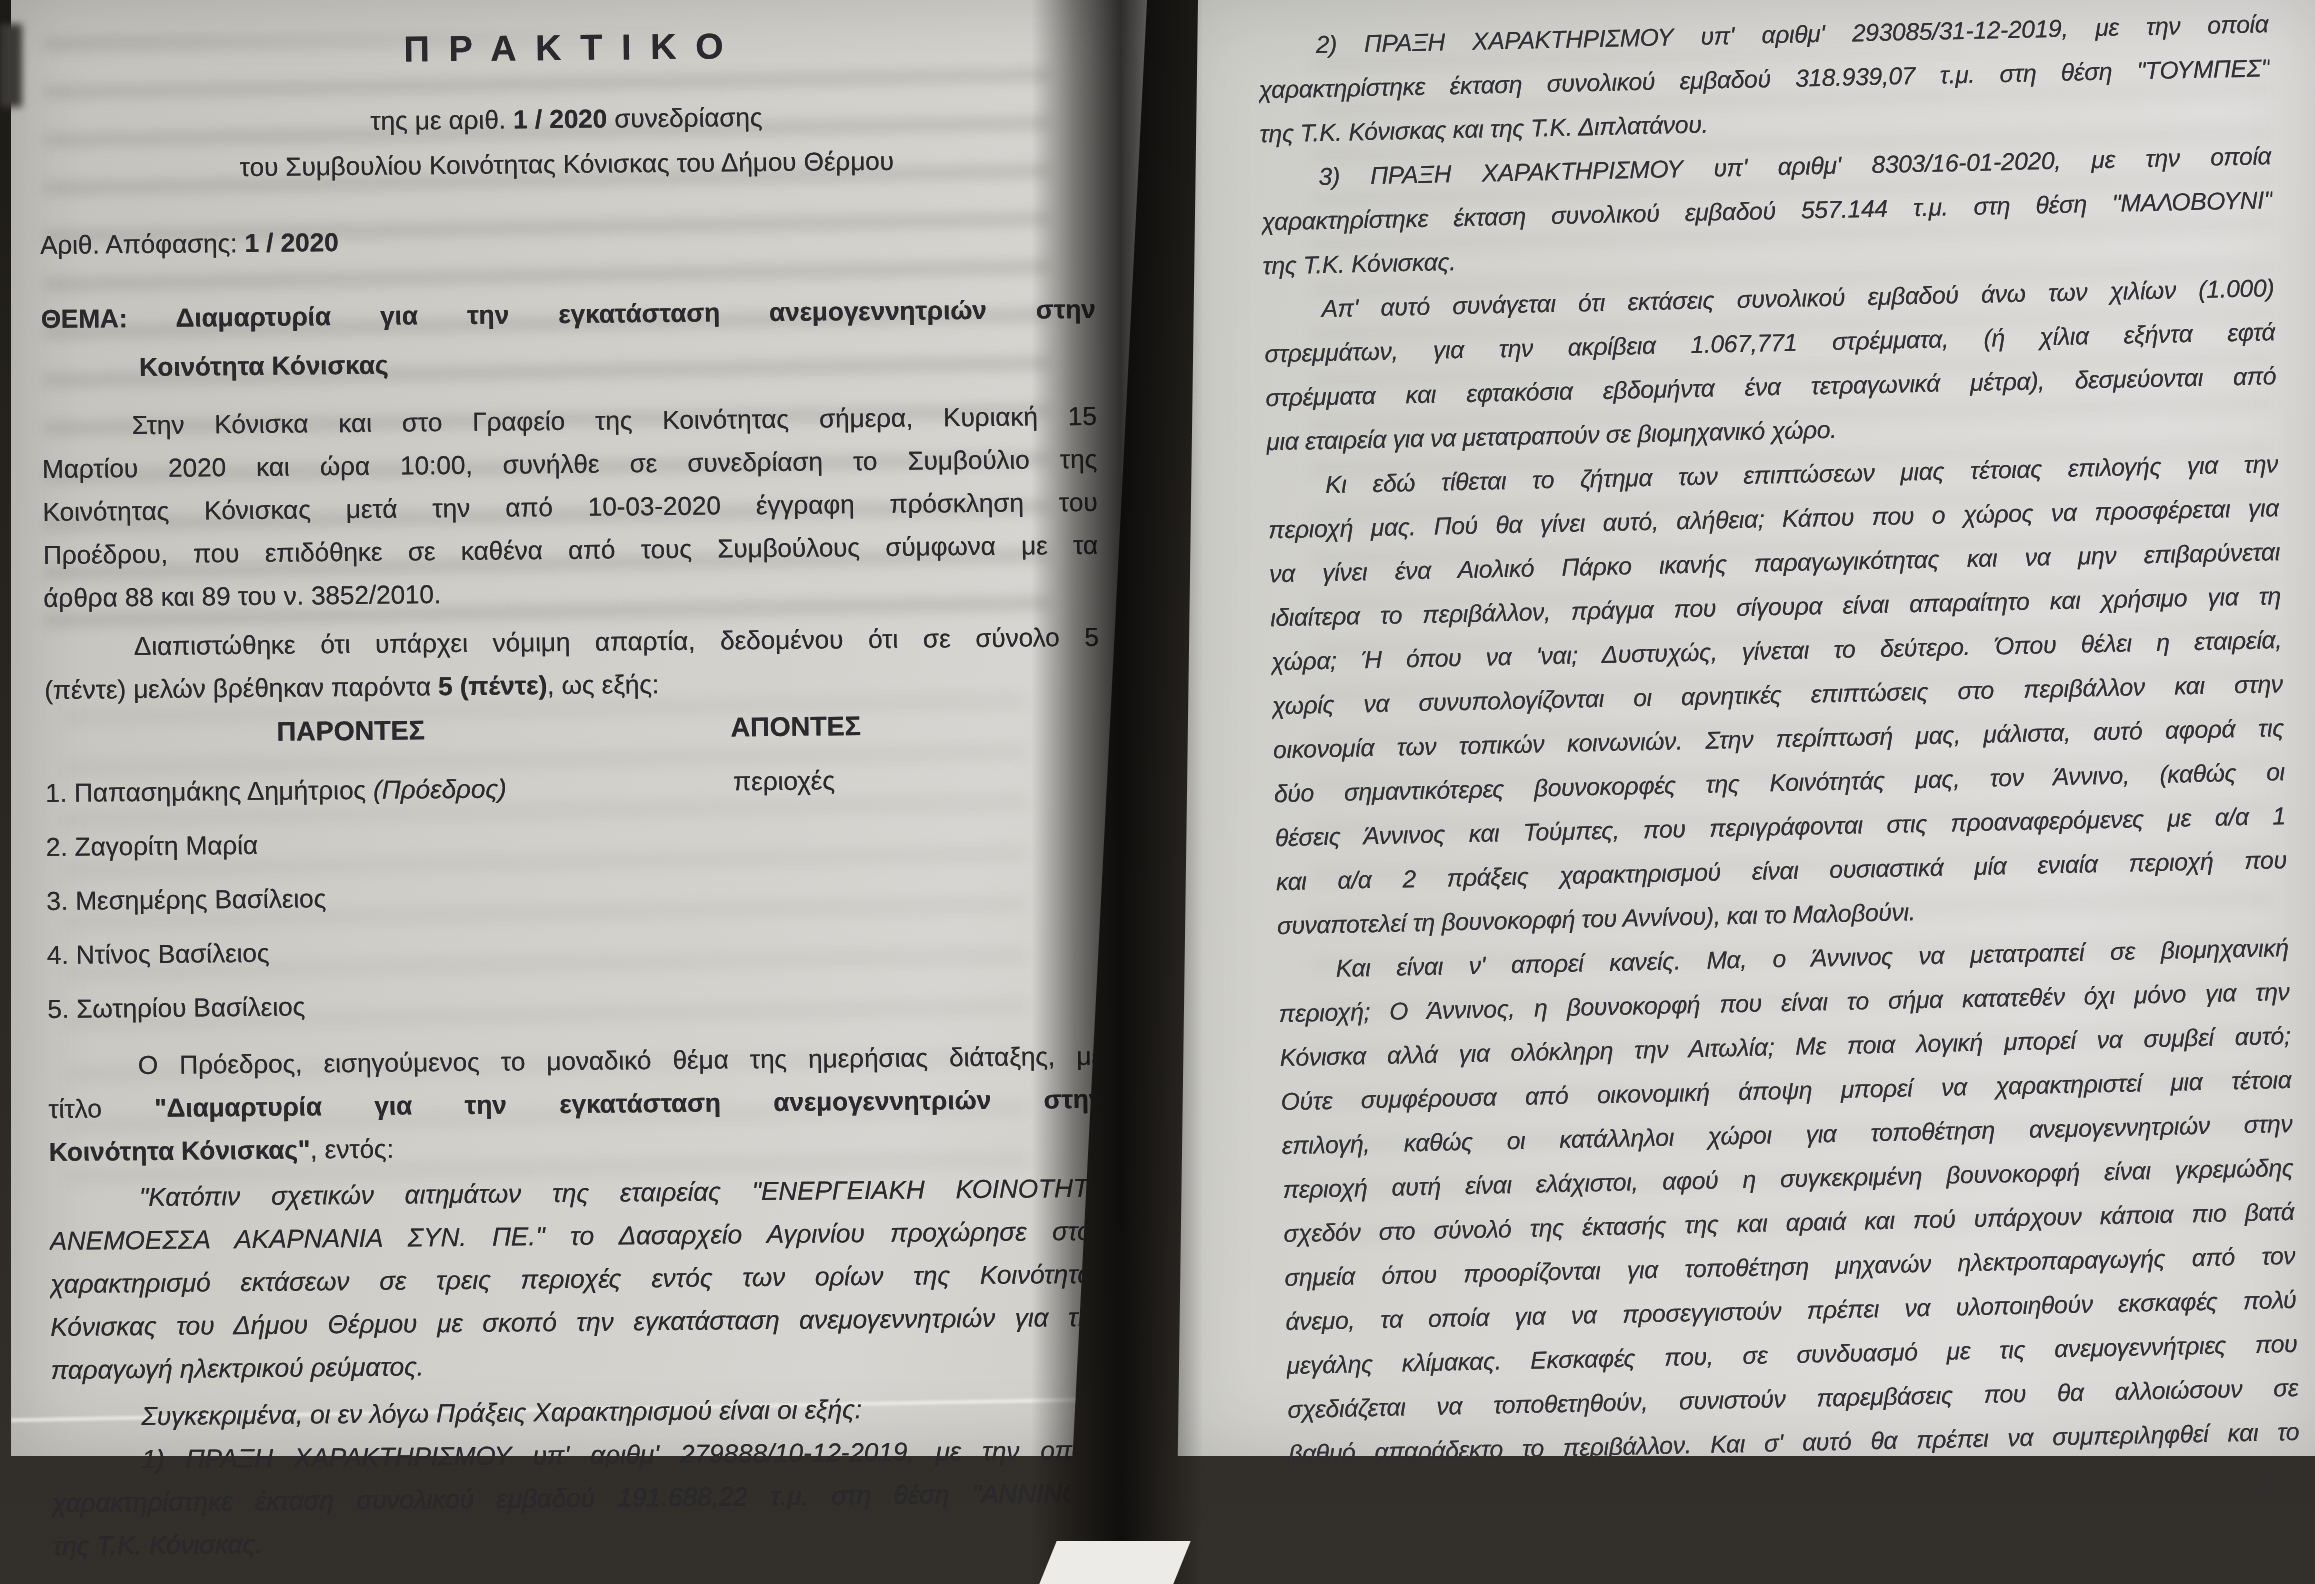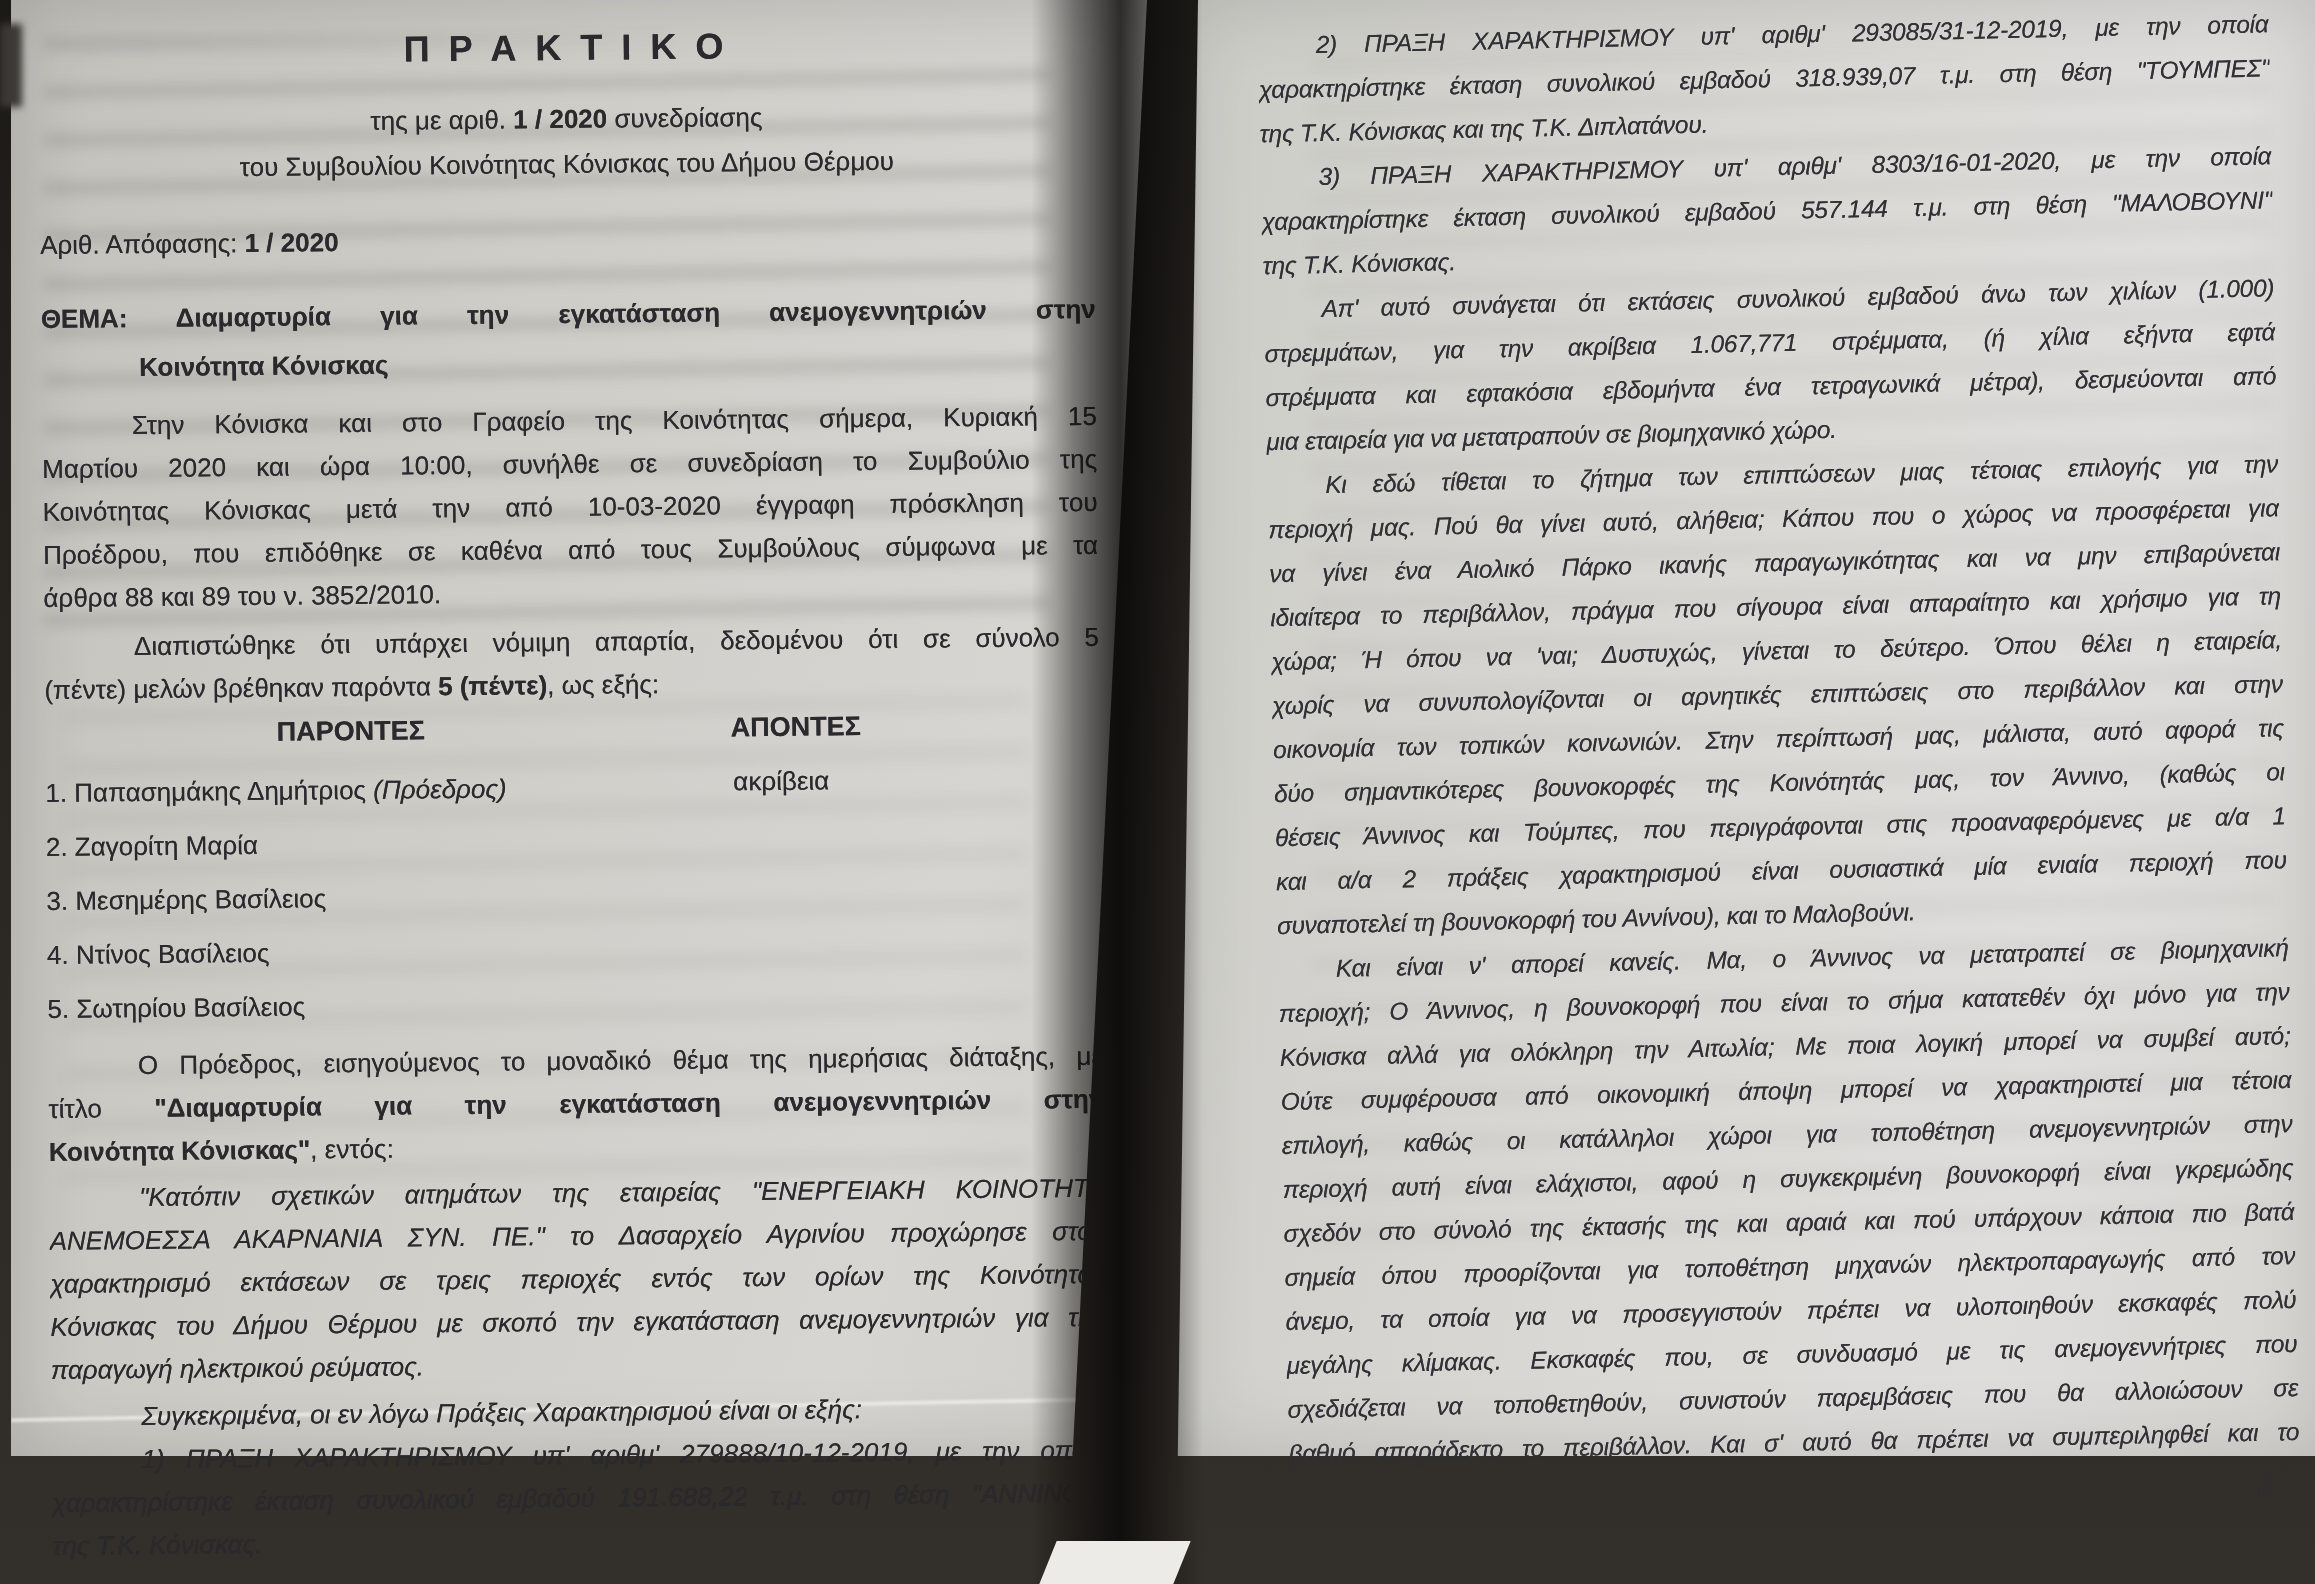--- a/index.html
+++ b/index.html
@@ -123,21 +123,21 @@
         <span class="ah">ΑΠΟΝΤΕΣ</span>
       </div>
       <div class="attend-body">
         <div class="present-list">
             <div class="ln a-l"><span>1. Παπασημάκης Δημήτριος </span><span class="f-i">(Πρόεδρος)</span></div>
             <div class="ln a-l"><span>2. Ζαγορίτη Μαρία</span></div>
             <div class="ln a-l"><span>3. Μεσημέρης Βασίλειος</span></div>
             <div class="ln a-l"><span>4. Ντίνος Βασίλειος</span></div>
             <div class="ln a-l"><span>5. Σωτηρίου Βασίλειος</span></div>
           </div>
-        <span class="absent-val">ακρίβεια</span>
+        <span class="absent-val">περιοχές</span>
       </div>
 
       <div class="blk-p3">
           <div class="ln ind"><span>Ο Πρόεδρος, εισηγούμενος το μοναδικό θέμα της ημερήσιας διάταξης, με</span></div>
           <div class="ln"><span>τίτλο </span><span class="f-b">"Διαμαρτυρία για την εγκατάσταση ανεμογεννητριών στην</span></div>
           <div class="ln a-l"><span class="f-b">Κοινότητα Κόνισκας"</span><span>, εντός:</span></div>
         </div>
       <div class="blk-quote em">
           <div class="ln ind"><span>"Κατόπιν σχετικών αιτημάτων της εταιρείας "ΕΝΕΡΓΕΙΑΚΗ ΚΟΙΝΟΤΗΤΑ</span></div>
           <div class="ln"><span>ΑΝΕΜΟΕΣΣΑ ΑΚΑΡΝΑΝΙΑ ΣΥΝ. ΠΕ." το Δασαρχείο Αγρινίου προχώρησε στον</span></div>

